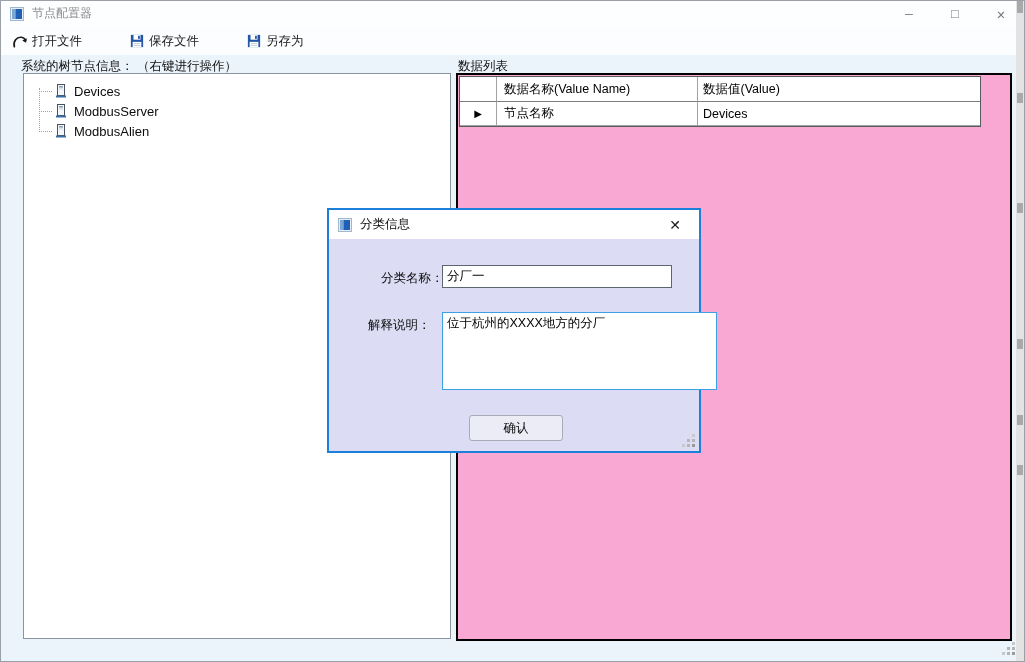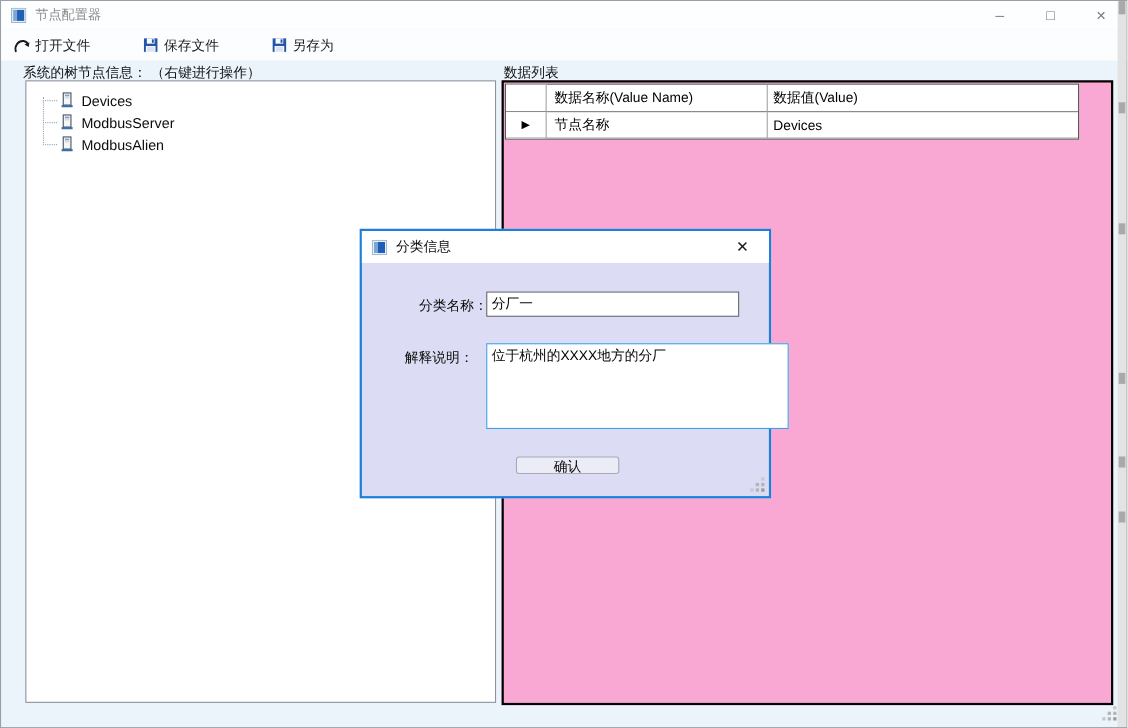--- a/index.html
+++ b/index.html
@@ -69,21 +69,21 @@
                align-items:center; justify-content:center; font-size:14px; color:#1a1a1a; }
   .dlg-label { position:absolute; font-size:12.5px; color:#0b0b0b; }
   .dlg-label.name { left:52px; top:60px; }
   .dlg-label.desc { left:39px; top:107px; }
   .dlg-input { position:absolute; left:113px; top:55px; width:230px; height:23px;
                border:1px solid #5e6570; background:#fff; font-size:12.5px; padding:0 4px;
                font-family:Liberation Serif, serif; color:#000; outline:none; }
   .dlg-textarea { position:absolute; left:113px; top:102px; width:275px; height:78px;
                   border:1px solid #3da0e3; background:#fff; font-size:12.5px; padding:2px 4px;
                   font-family:inherit; color:#000; resize:none; outline:none; }
-  .dlg-button { position:absolute; left:140px; top:205px; width:94px; height:16px;
+  .dlg-button { position:absolute; left:140px; top:205px; width:94px; height:26px;
                 background:#ececf7; border:1px solid #a9aab8; border-radius:3px;
                 font-size:12.5px; color:#0b0b0b; font-family:inherit; }
   .grip { position:absolute; width:3px; height:3px; background:#9b9b9b;
           box-shadow:-5px 0 #b5b5b5, 0 -5px #b5b5b5, -10px 0 #c9c9c9, 0 -10px #c9c9c9, -5px -5px #b5b5b5; }
   .dialog .grip { right:4px; bottom:4px; }
   .window > .grip { right:9px; bottom:6px; }
 
   
   .edge-strip { position:absolute; right:0; top:0; width:8px; height:662px; background:#e3e3e3; }
   .edge-seg { position:absolute; left:1px; width:6px; background:#a9a9a9; }

